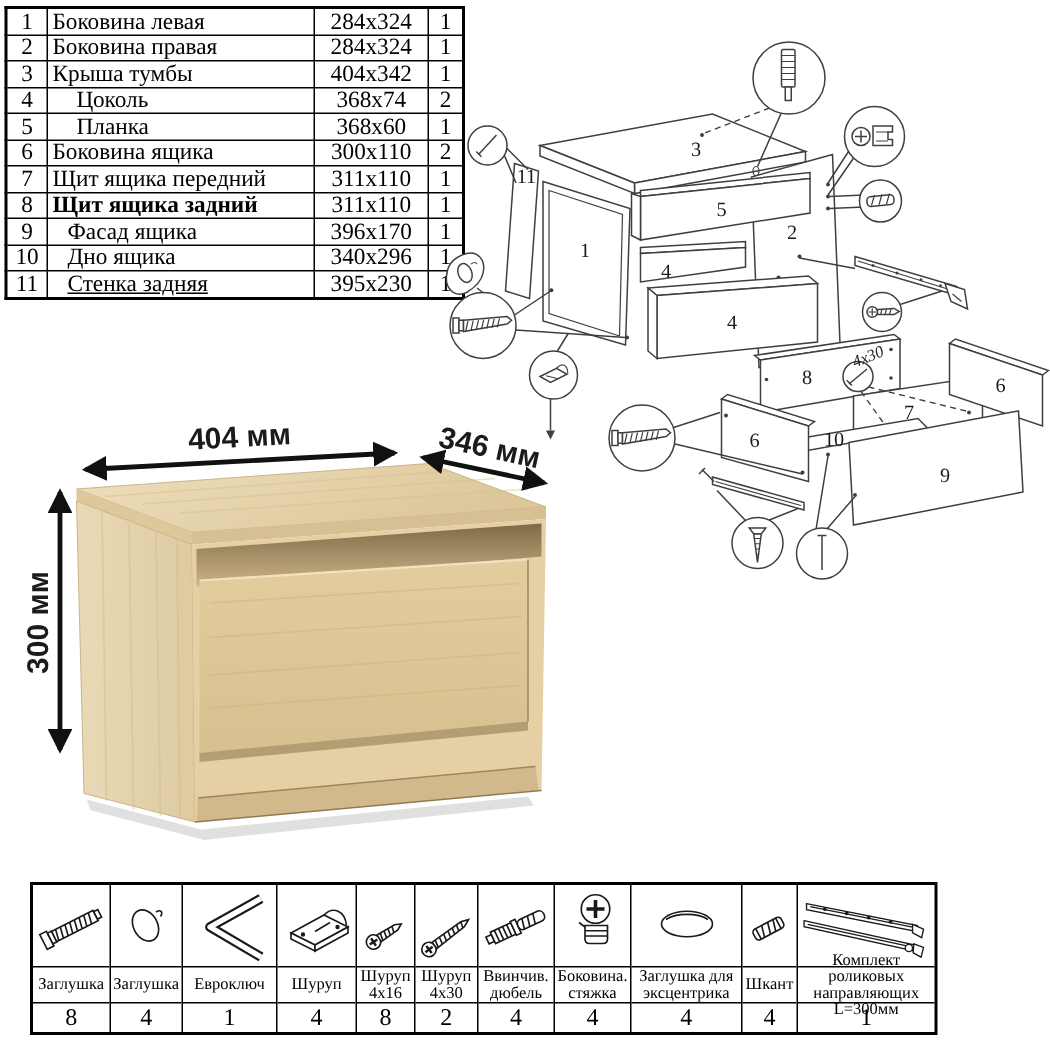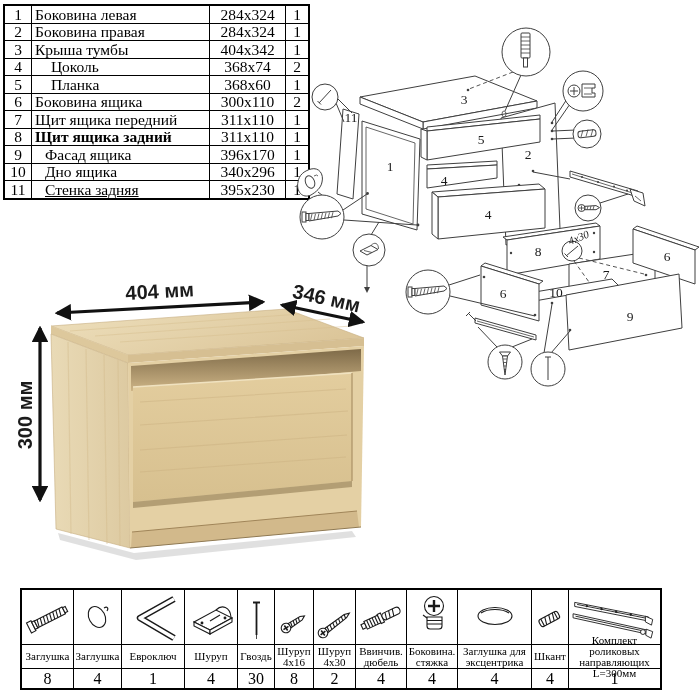--- a/index.html
+++ b/index.html
@@ -471,33 +471,20 @@
               <path fill="none" d="M23,30 L33,24"></path>
         <circle cx="15" cy="32" r="0.9" fill="#1a1a1a"></circle>
               <circle cx="38" cy="27" r="0.9" fill="#1a1a1a"></circle>
             </g>
           </svg>
       </div>
       <div class="hw-label">Шуруп</div>
       <div class="hw-qty">4</div>
     </div>
 
-    <div class="hw-col" style="width:37px">
-      <div class="hw-icon">
-        <svg width="33" height="52" viewBox="0 0 33 52">
-            <g stroke="#1a1a1a" fill="none">
-        <line x1="16.5" y1="12" x2="16.5" y2="44" stroke-width="1.8"></line>
-        <line x1="13" y1="11.5" x2="20" y2="11.5" stroke-width="2"></line>
-        <line x1="16.5" y1="44" x2="16.5" y2="48" stroke-width="0.8"></line>
-            </g>
-          </svg>
-      </div>
-      <div class="hw-label">Гвоздь</div>
-      <div class="hw-qty">30</div>
-    </div>
 
     <div class="hw-col" style="width:39px">
       <div class="hw-icon">
         <svg width="35" height="52" viewBox="0 0 35 52">
             <g class="hwico" transform="translate(9,37) rotate(-33)">
         <circle cx="0" cy="0" r="4.8"></circle>
               <path fill="none" d="M-3,0 H3 M0,-3 V3" stroke-width="1.6"></path>
         <path d="M4.5,-2.6 L18,-2 L22,0 L18,2 L4.5,2.6 Z"></path>
         <path fill="none" d="M7,-2.6 L5.8,2.6 M10,-2.5 L8.8,2.5 M13,-2.3 L11.8,2.3 M16,-2.1 L14.8,2.1"></path>
             </g>

